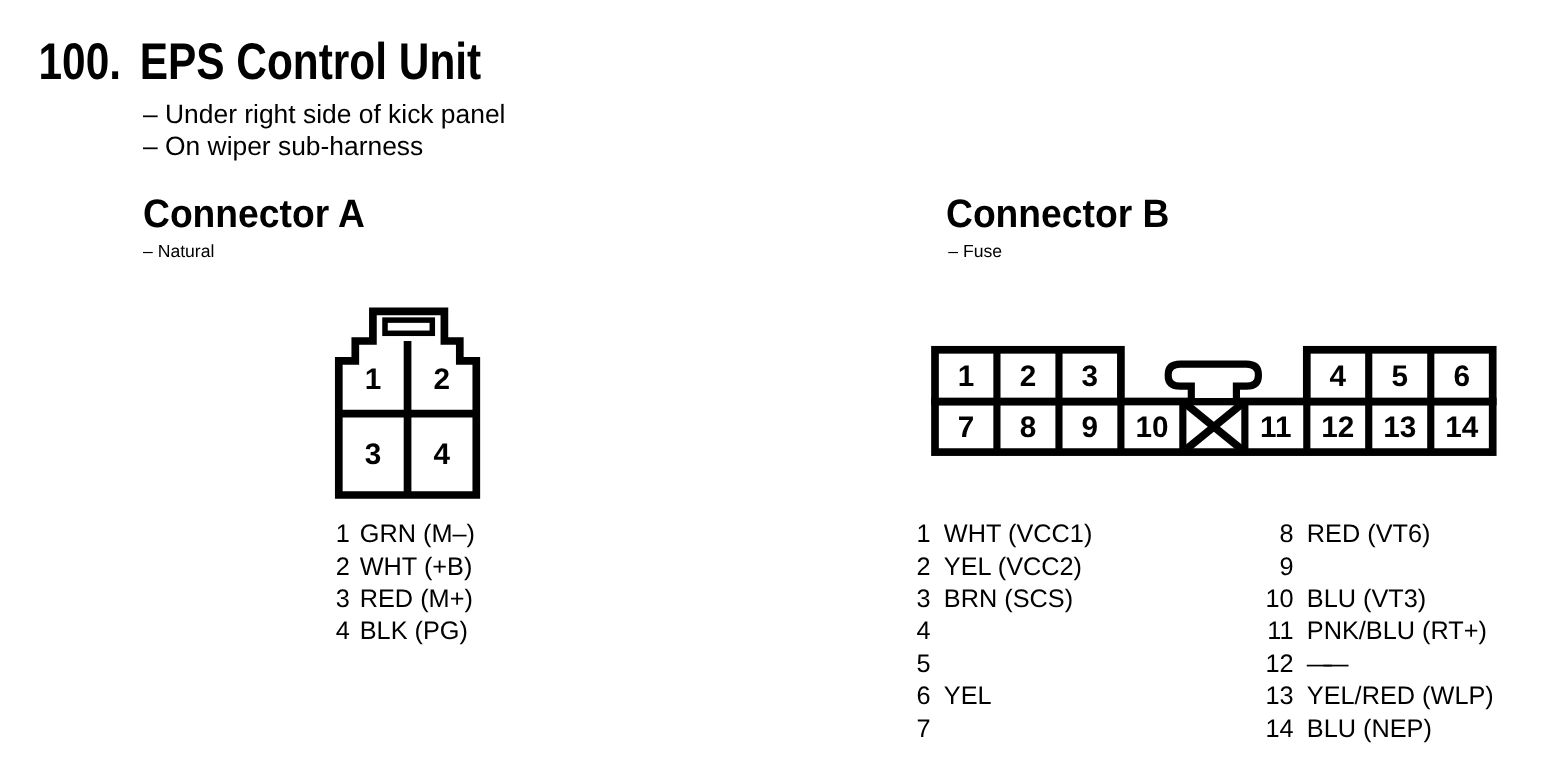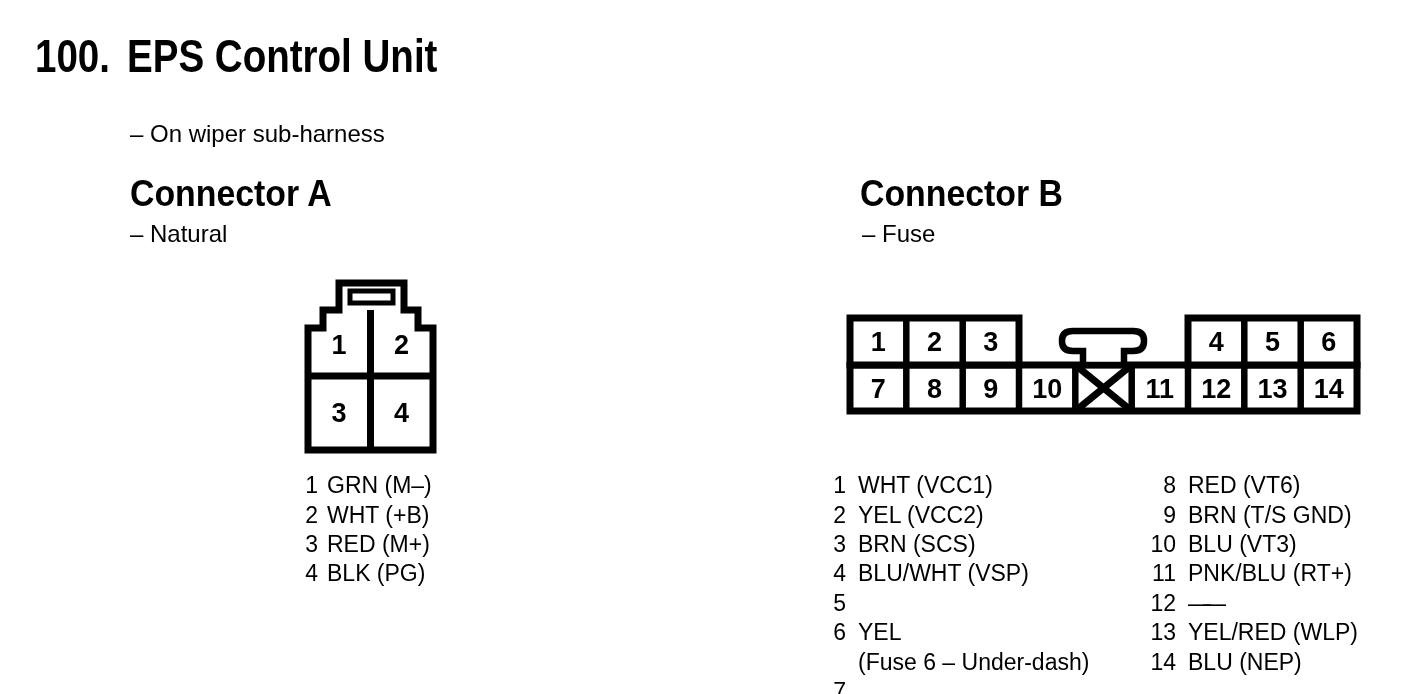--- a/index.html
+++ b/index.html
@@ -26,21 +26,21 @@
     line-height:29px;
   }
   .conn-heading{
     font-weight:bold;
     font-size:36px;
     line-height:1;
     transform:scaleX(0.94);
     transform-origin:0 0;
   }
   .color-note{
-    font-size:24px;
+    font-size:16px;
     line-height:1.2;
   }
   .pinlist{font-size:23px;}
   .pin-row{
     display:flex;
     align-items:center;
     height:29.4px;
     white-space:nowrap;
   }
   .pin-num{display:inline-block;text-align:right;flex:none;}
@@ -57,20 +57,21 @@
   svg .shape{fill:#ffffff;stroke:#000;}
 </style>
 </head>
 <body>
 
 <div id="page">
 
   <span class="abs title-num" style="left:35px;top:4px;">100.</span>
   <span class="abs title-text" style="left:127px;top:4px;">EPS Control Unit</span>
 
+  <div class="abs loc-note" style="left:130px;top:62px;">– Under right side of kick panel</div>
   <div class="abs loc-note" style="left:130px;top:91px;text-align:right;">– On wiper sub-harness</div>
 
   <div class="abs conn-heading" style="left:130px;top:148px;">Connector A</div>
   <div class="abs color-note" style="left:130px;top:192px;">– Natural</div>
 
   <div class="abs conn-heading" style="left:860px;top:148px;">Connector B</div>
   <div class="abs color-note" style="left:862px;top:192px;">– Fuse</div>
 
   <svg class="abs" style="left:300px;top:248px;" width="140" height="180" viewBox="0 0 140 180">
     <path class="shape" stroke-width="7" d="M8,174 L8,52 L23,52 L23,34 L39,34 L39,7 L104,7 L104,34 L118,34 L118,52 L133,52 L133,174 Z"></path>
@@ -149,46 +150,40 @@
     <div class="pin-row">
       <span class="pin-num">2</span>
       <span class="pin-label">YEL (VCC2)</span>
     </div>
     <div class="pin-row">
       <span class="pin-num">3</span>
       <span class="pin-label">BRN (SCS)</span>
     </div>
     <div class="pin-row">
       <span class="pin-num">4</span>
-      <span class="pin-label">BLU/WHT (VSP)</span>
     </div>
     <div class="pin-row">
       <span class="pin-num">5</span>
     </div>
     <div class="pin-row">
       <span class="pin-num">6</span>
       <span class="pin-label">YEL</span>
     </div>
     <div class="pin-row">
-      <span class="pin-num"></span>
-      <span class="pin-label">(Fuse 6 – Under-dash)</span>
-    </div>
-    <div class="pin-row">
       <span class="pin-num">7</span>
     </div>
   </div>
 
   <div class="abs pinlist list-br" style="left:1150px;top:443px;">
     <div class="pin-row">
       <span class="pin-num">8</span>
       <span class="pin-label">RED (VT6)</span>
     </div>
     <div class="pin-row">
       <span class="pin-num">9</span>
-      <span class="pin-label">BRN (T/S GND)</span>
     </div>
     <div class="pin-row">
       <span class="pin-num">10</span>
       <span class="pin-label">BLU (VT3)</span>
     </div>
     <div class="pin-row">
       <span class="pin-num">11</span>
       <span class="pin-label">PNK/BLU (RT+)</span>
     </div>
     <div class="pin-row">

